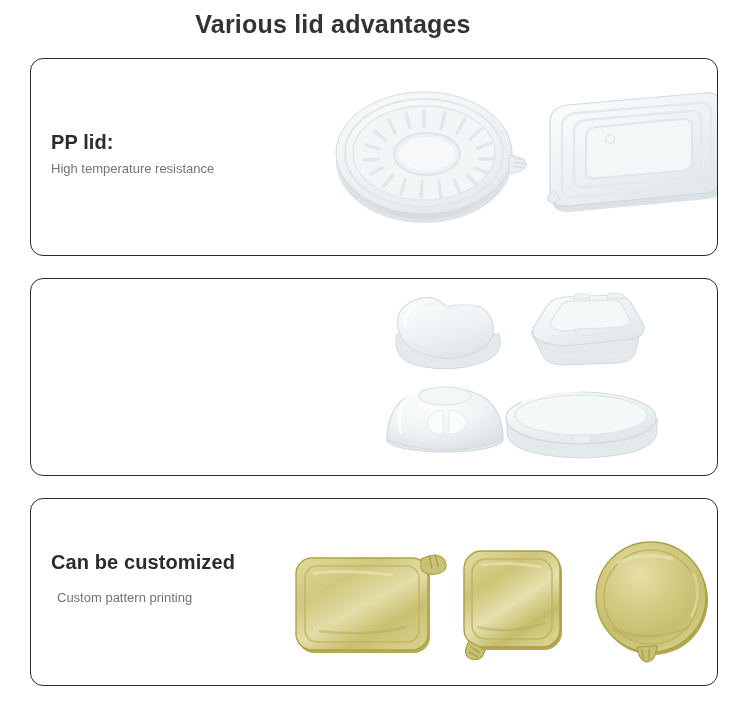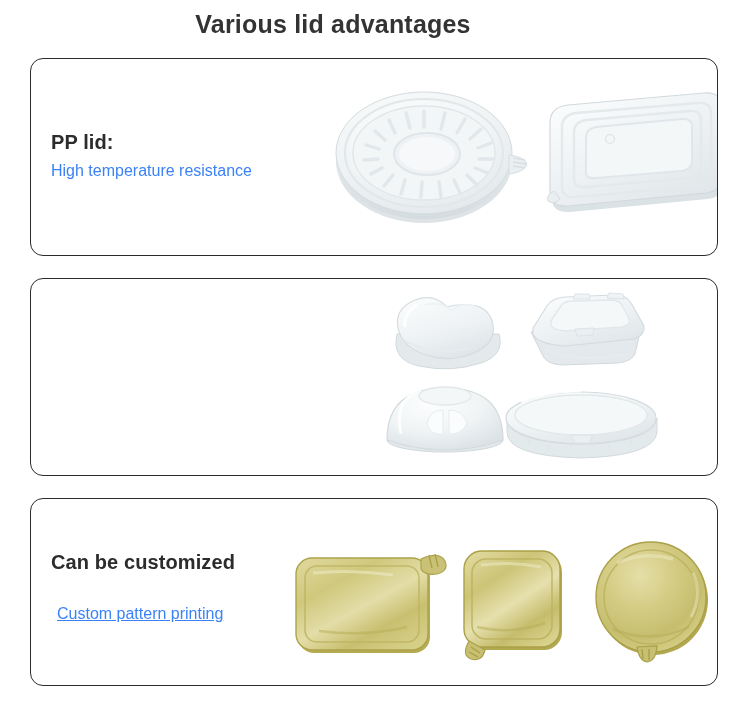--- a/index.html
+++ b/index.html
@@ -52,30 +52,30 @@
     width: 290px;
   }
   .card-heading {
     font-size: 20px;
     font-weight: bold;
     color: #2c2c2c;
     line-height: 1.16;
     letter-spacing: 0.1px;
   }
   .card-desc {
-    font-size: 16px;
+    font-size: 13px;
     font-weight: normal;
-    color: #3b82f6;
+    color: #737373;
     line-height: 1.52;
     margin-top: 5px;
   }
   #pp-text { top: 72px; }
   #pe-text { top: 55px; }
   #cf-text { top: 52px; }
-  #cf-text .card-desc { margin-top: 28px; padding-left: 6px; text-decoration: underline; }
+  #cf-text .card-desc { margin-top: 14px; padding-left: 6px; }
 
   
   .art { position: absolute; }
   .art svg { display: block; overflow: visible; }
 
   
   #pp-round { left: 300px; top: 22px;  }
   #pp-rect  { left: 487px; top: 20px;  }
   
   #pe-heart  { left: 350px; top: 8px;  }

